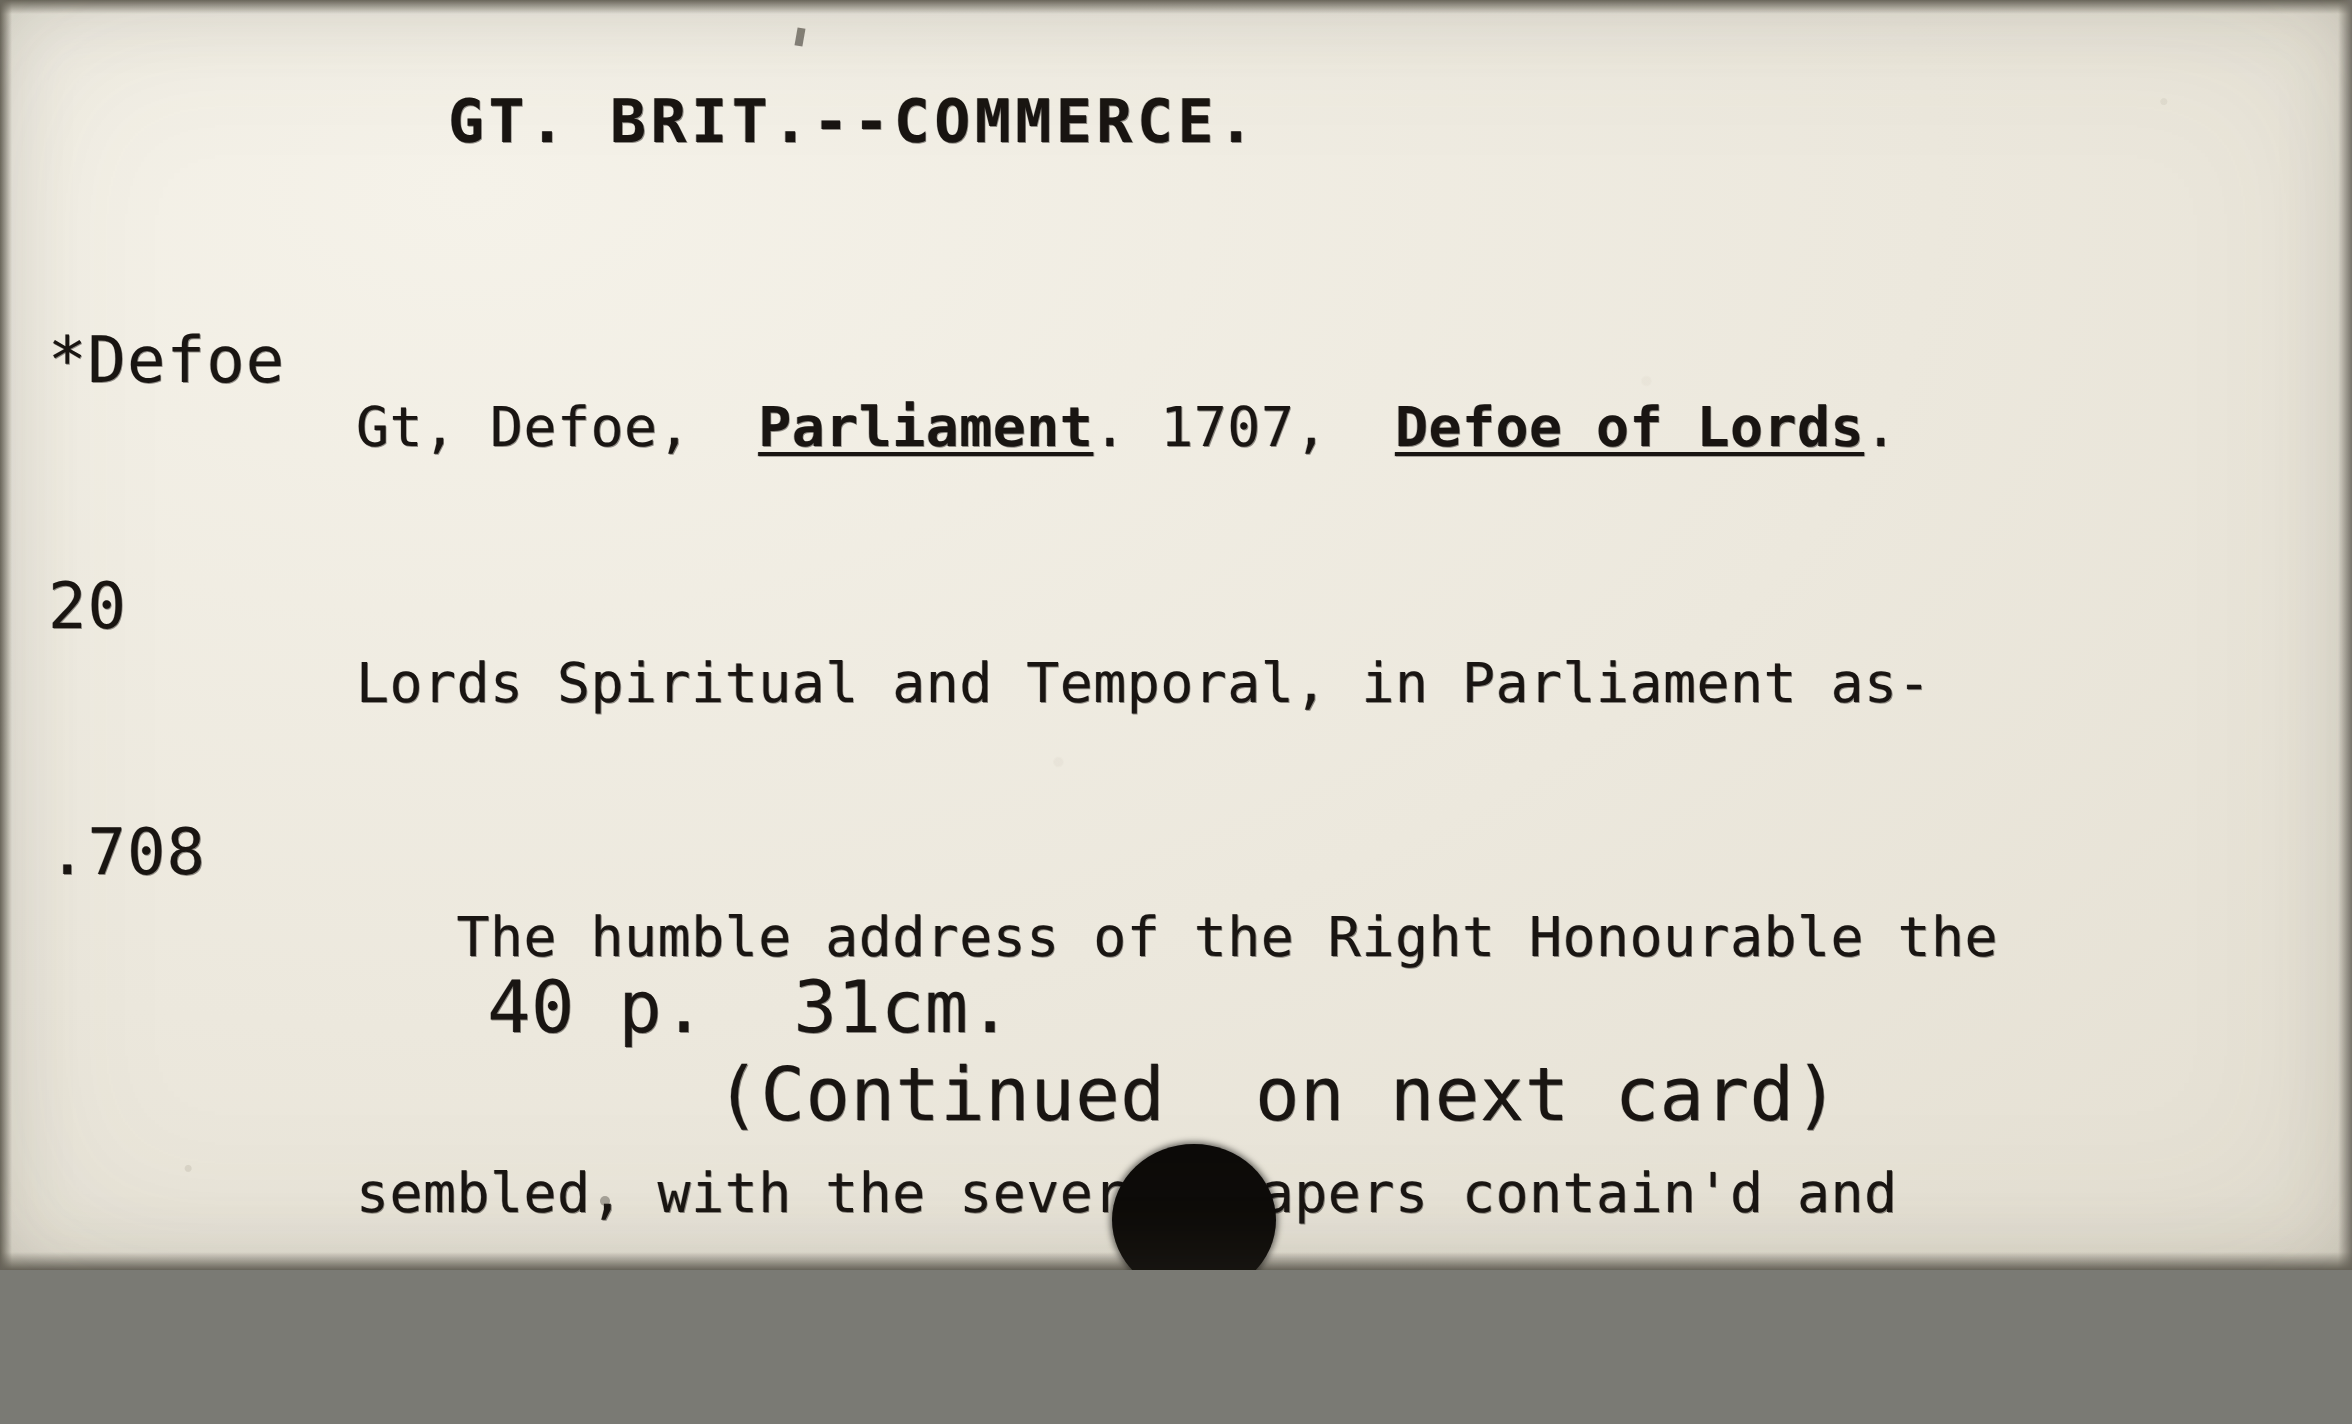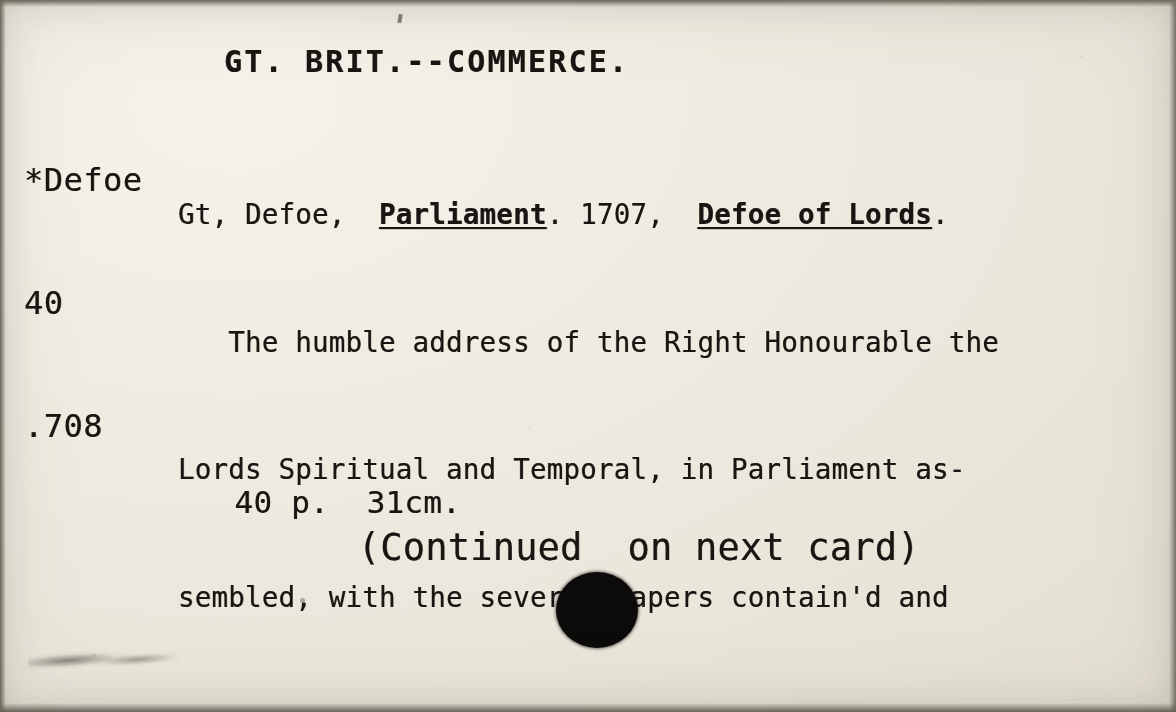--- a/index.html
+++ b/index.html
@@ -10,21 +10,21 @@
   body {
     width: 1176px;
     height: 712px;
     overflow: hidden;
     font-family: "DejaVu Sans Mono", monospace;
   }
 
   #card {
     position: relative;
     width: 1176px;
-    height: 712px;
+    height: 635px;
     background: #efece2;
     background-image:
       radial-gradient(ellipse at 20% 15%, #f5f2e9 0%, #ece8dd 55%, #e4dfd2 100%);
     box-sizing: border-box;
     overflow: hidden;
   }
 
   
   #grain {
     position: absolute;
@@ -94,21 +94,21 @@
     letter-spacing: 0.2px;
   }
 
   .line { display: block; white-space: pre; }
   .u { text-decoration: underline; text-underline-offset: 3px; text-decoration-thickness: 2px; font-weight: bold; }
 
   #collation {
     position: absolute;
     left: 178px;
     top: 484px;
-    font-size: 31px;
+    font-size: 36px;
     letter-spacing: 0.2px;
   }
 
   #continued {
     position: absolute;
     left: 178px;
     top: 526px;
     font-size: 37px;
     letter-spacing: 0.2px;
   }
@@ -156,28 +156,28 @@
 
   <div class="edge edge-top"></div>
   <div class="edge edge-left"></div>
   <div class="edge edge-right"></div>
   <div class="edge edge-bottom"></div>
 
   <div id="heading" class="ink">GT. BRIT.--COMMERCE.</div>
 
   <div id="callnumber" class="ink">
     <span class="line">*Defoe</span>
-    <span class="line">40</span>
+    <span class="line">20</span>
     <span class="line">.708</span>
   </div>
 
   <div id="body" class="ink">
     <span class="line"><span>Gt, Defoe,  </span><span class="u">Parliament</span><span>. 1707,  </span><span class="u">Defoe of Lords</span><span>.</span></span>
+    <span class="line">Lords Spiritual and Temporal, in Parliament as-</span>
     <span class="line">   The humble address of the Right Honourable the</span>
-    <span class="line">Lords Spiritual and Temporal, in Parliament as-</span>
     <span class="line">sembled, with the several papers contain'd and</span>
     <span class="line">refer'd to therein, presented to Her Majesty on</span>
     
     
     
     
   </div>
 
   <div id="collation" class="ink">   40 p.  31cm.</div>
 

